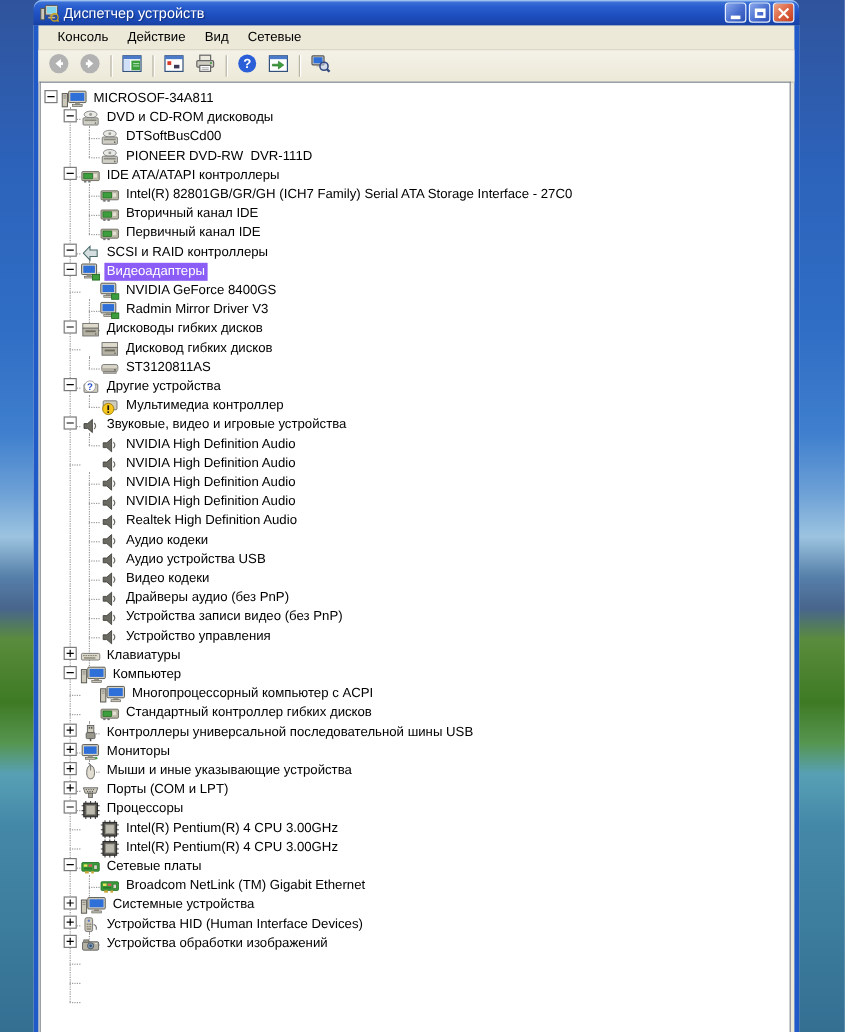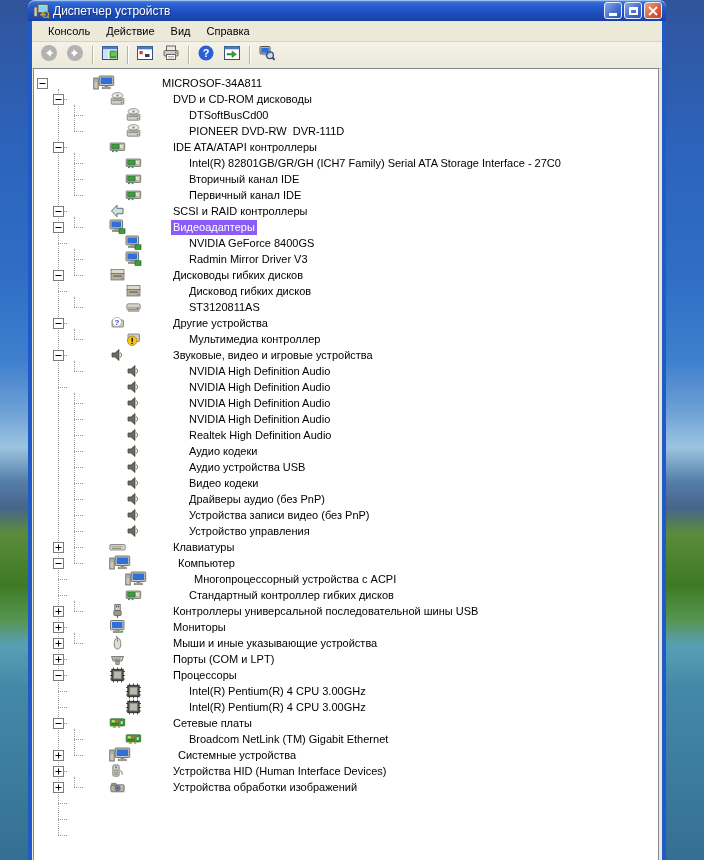--- a/index.html
+++ b/index.html
@@ -37,21 +37,21 @@
   .menuitem{font-size:11px;color:#000;padding:2px 8px;white-space:pre;}
   .toolbar{height:26px;display:flex;align-items:center;padding-left:4px;border-bottom:1px solid #c8c4b4;background:linear-gradient(180deg,#f4f2e8,#ece9d8);}
   .tbbtn{width:23px;height:22px;display:flex;align-items:center;justify-content:center;margin-right:1px;border:1px solid transparent;border-radius:2px;}
   .tbsep{width:1px;height:18px;background:#b8b4a4;box-shadow:1px 0 0 #fff;margin:0 4px;}
   
   .content{
     position:absolute;left:5px;right:7px;top:68px;bottom:0;
     background:#fff;border:1px solid #828790;border-bottom:none;overflow:hidden;
   }
   #tree{position:relative;width:100%;height:100%;padding-top:6px;box-sizing:border-box;}
-  .trow{height:16px;display:flex;align-items:center;position:relative;white-space:pre;z-index:1;gap:42px;}
+  .trow{height:16px;display:flex;align-items:flex-start;position:relative;white-space:pre;z-index:1;}
   .exp{width:11px;height:11px;flex:none;background:#fff;border:1px solid #7b7b7b;box-sizing:border-box;
     display:flex;align-items:center;justify-content:center;margin-right:3px;}
   .expspace{width:14px;flex:none;}
   .ticon{width:17px;height:16px;flex:none;margin-right:3px;display:flex;align-items:center;justify-content:center;}
   .ticon.wide{width:22px;}
   .tlabel{font-size:11px;color:#000;padding:1px 2px;line-height:13px;}
   .tlabel.sel{background:#8b5cf6;color:#fff;}
   .vline{position:absolute;width:0;border-left:1px dotted #9a9a9a;z-index:0;}
   .hline{position:absolute;height:0;border-top:1px dotted #9a9a9a;z-index:0;}
 </style>
@@ -82,21 +82,21 @@
         <svg viewBox="0 0 10 10" width="10" height="10">
           <path d="M1 1 L9 9 M9 1 L1 9" stroke="#fff" stroke-width="1.8"></path>
         </svg>
       </span>
   </div>
   <div class="winbody">
     <div class="menubar">
       <span class="menuitem">Консоль</span>
       <span class="menuitem">Действие</span>
       <span class="menuitem">Вид</span>
-      <span class="menuitem">Справка</span>
+      <span class="menuitem">Сетевые</span>
     </div>
     <div class="toolbar" id="toolbar">
         <div class="tbbtn">
           <span><svg viewBox="0 0 18 18" width="18" height="18">
               <circle cx="9" cy="9" r="8" fill="#b2b2b2"></circle>
               <path d="M10.8 5.2 L6.2 9 L10.8 12.8 Z" fill="#fff"></path>
               <rect x="9.5" y="7.9" width="3" height="2.2" fill="#fff"></rect>
             </svg></span>
         </div>
         <div class="tbbtn">
@@ -364,21 +364,21 @@
               <rect x="9.5" y="12.1" width="8" height="1.7" fill="#c8c5b8" stroke="#55554d" stroke-width="0.5"></rect>
             </svg></span><span class="tlabel">Компьютер</span></div>
         <div class="trow"><span class="expspace" style="margin-left: 35px;"></span><span class="ticon wide"><svg viewBox="0 0 22 16" width="22" height="16">
               <rect x="0.8" y="3" width="4.4" height="11" fill="#cdc9ba" stroke="#55554d" stroke-width="0.8"></rect>
               <rect x="1.8" y="4.5" width="2.4" height="0.9" fill="#888"></rect>
               <rect x="1.8" y="6.3" width="2.4" height="0.7" fill="#888"></rect>
               <rect x="6.2" y="1" width="14.5" height="9.5" rx="0.8" fill="#d6d3c6" stroke="#55554d" stroke-width="0.8"></rect>
               <rect x="7.6" y="2.4" width="11.7" height="6.7" fill="#2f6fd8"></rect>
               <rect x="11.5" y="10.5" width="4" height="1.6" fill="#9a978a"></rect>
               <rect x="9.5" y="12.1" width="8" height="1.7" fill="#c8c5b8" stroke="#55554d" stroke-width="0.5"></rect>
-            </svg></span><span class="tlabel">Многопроцессорный устройства с ACPI</span></div>
+            </svg></span><span class="tlabel">Многопроцессорный компьютер с ACPI</span></div>
         <div class="trow"><span class="expspace" style="margin-left: 35px;"></span><span class="ticon"><svg viewBox="0 0 17 16" width="17" height="16">
               <rect x="1.2" y="4" width="14.5" height="7.5" rx="0.8" fill="#bdb9a8" stroke="#5c5c50" stroke-width="0.7"></rect>
               <rect x="2.8" y="5.5" width="7.2" height="4.5" fill="#3d9e3d" stroke="#1f6b1f" stroke-width="0.6"></rect>
               <rect x="11" y="6" width="2.8" height="3" fill="#e4e1d2"></rect>
               <rect x="3" y="11.5" width="2" height="1.6" fill="#777"></rect>
               <rect x="6.5" y="11.5" width="2" height="1.6" fill="#777"></rect>
             </svg></span><span class="tlabel">Стандартный контроллер гибких дисков</span></div>
         <div class="trow"><span class="exp" style="margin-left: 19px;"><svg viewBox="0 0 9 9" width="9" height="9">
               <line x1="1.5" y1="4.5" x2="7.5" y2="4.5" stroke="#000" stroke-width="1"></line>
               <line x1="4.5" y1="1.5" x2="4.5" y2="7.5" stroke="#000" stroke-width="1"></line>

